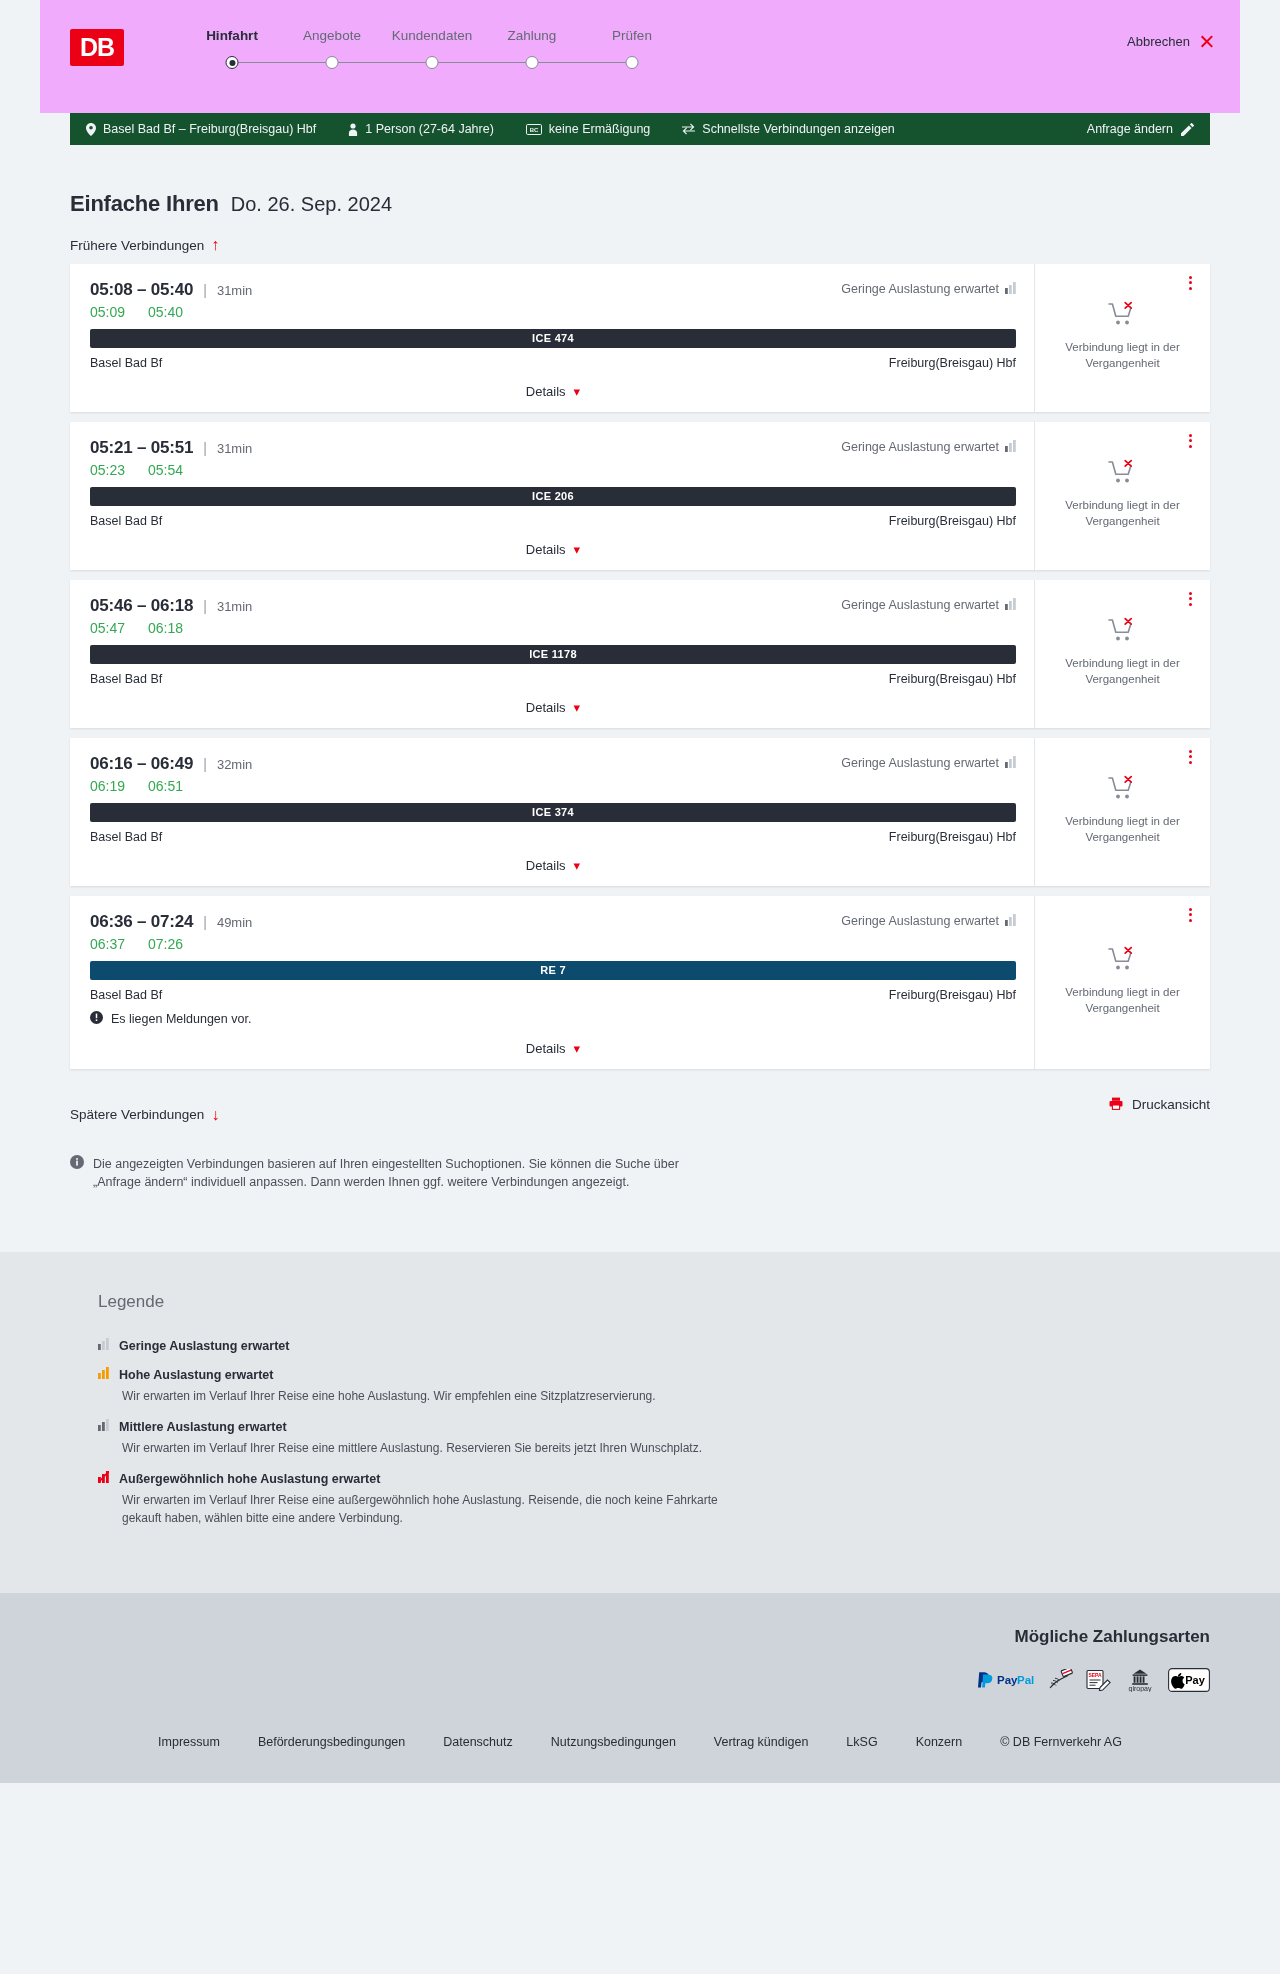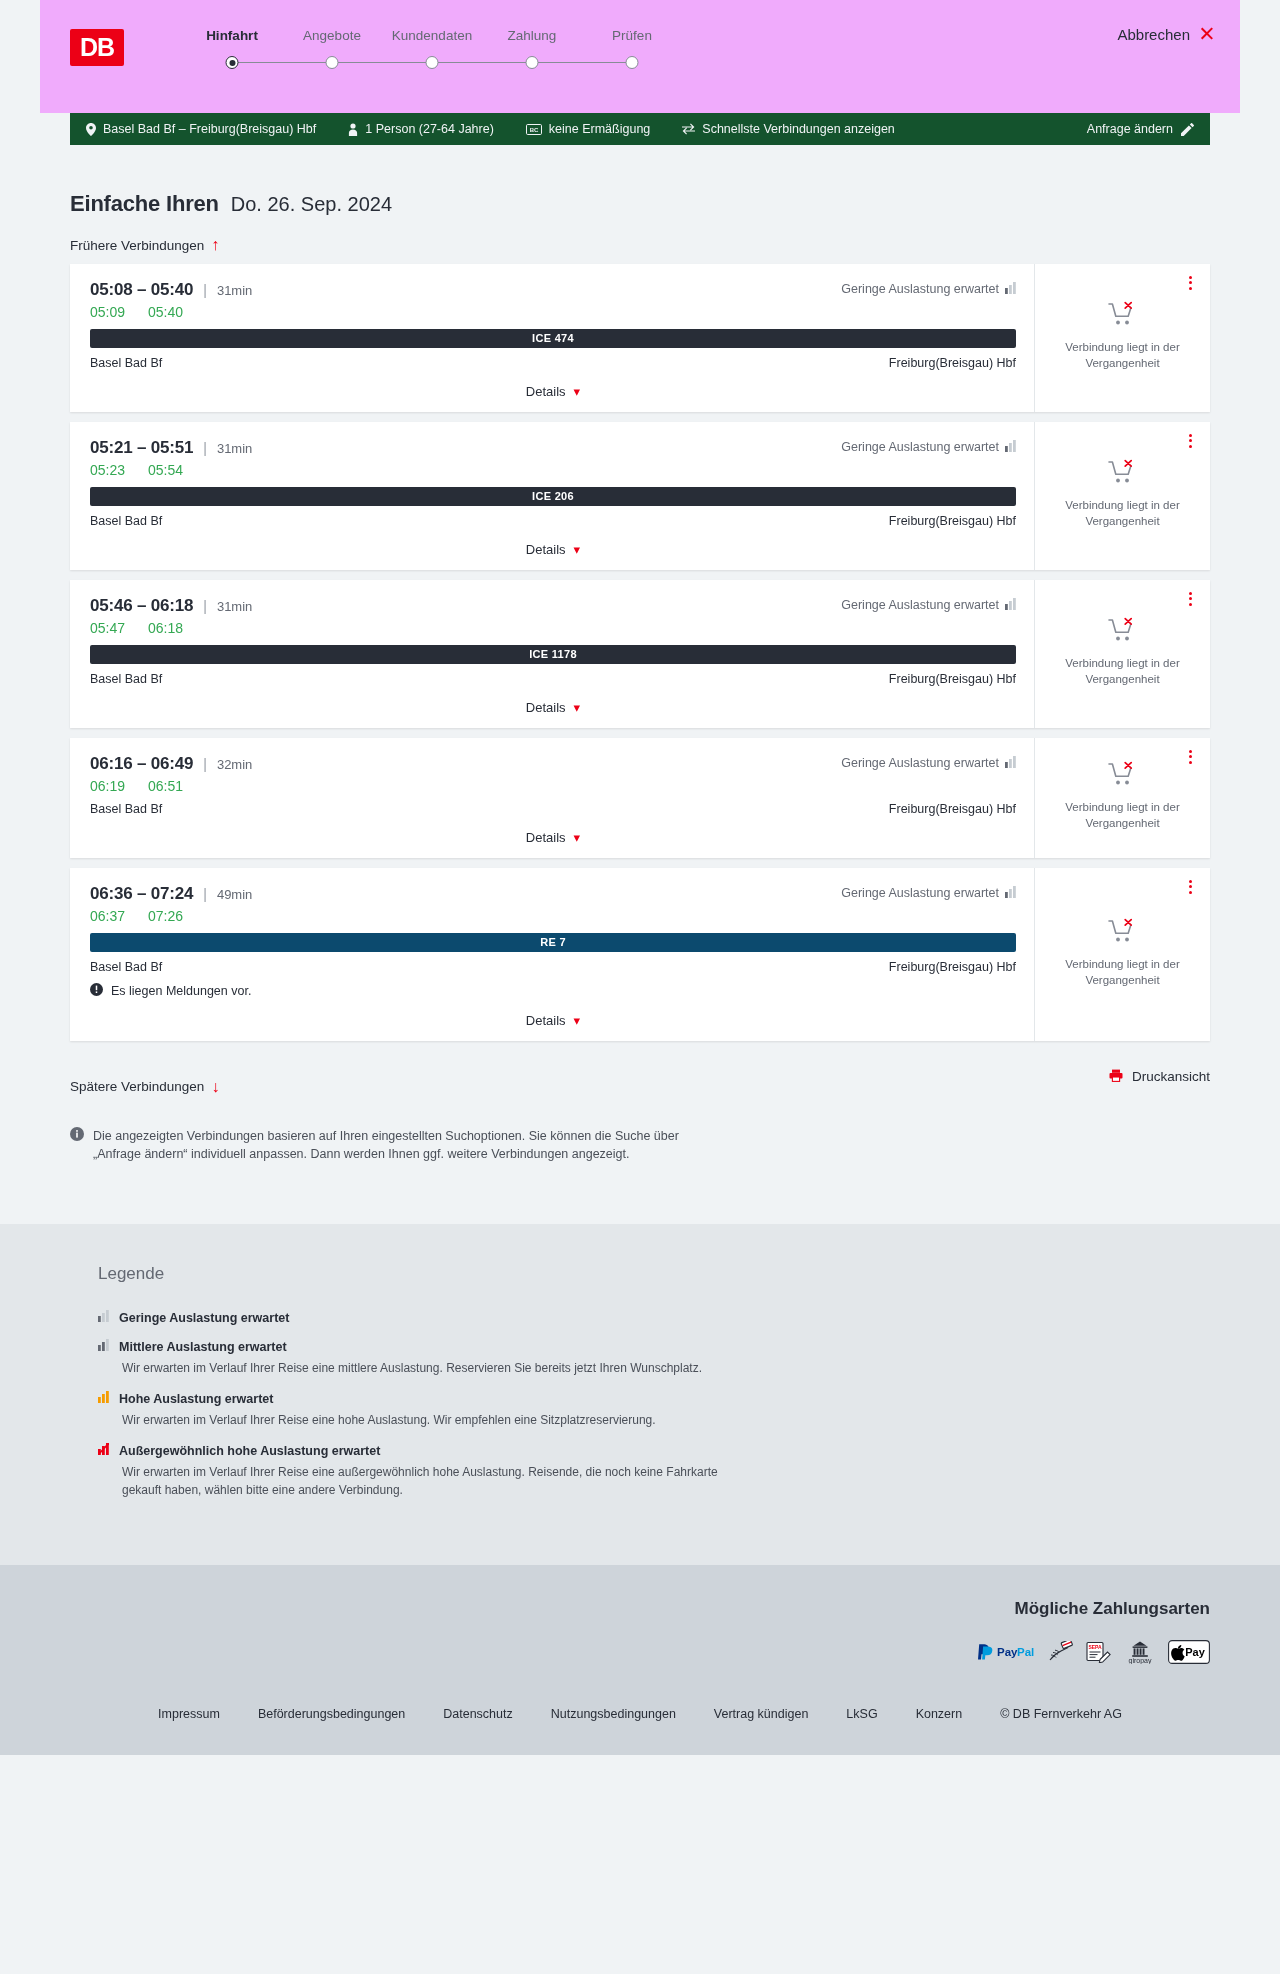--- a/index.html
+++ b/index.html
@@ -80,25 +80,25 @@
     top: 6px;
     left: 50%;
     width: 100%;
     z-index: 1;
   }
   .step:last-child .step-line { display: none; }
 
   .cancel-btn {
     position: absolute;
     right: 26px;
-    top: 26px;
+    top: 34px;
     display: flex;
     align-items: flex-start;
     gap: 9px;
-    font-size: 15px;
+    font-size: 13px;
     color: #282d37;
     cursor: pointer;
   }
   .x-icon {
     width: 15px; height: 15px;
     position: relative;
     display: inline-block;
   }
   .x-icon::before, .x-icon::after {
     content: "";
@@ -634,20 +634,21 @@
         <span><svg width="11" height="12" viewBox="0 0 11 12">
                 <rect x="0" y="6" width="2.8" height="6" fill="#646973"></rect>
                 <rect x="4" y="3" width="2.8" height="9" fill="#c6ccd2"></rect>
                 <rect x="8" y="0" width="2.8" height="12" fill="#c6ccd2"></rect>
               </svg></span>
       </div>
       <div class="rt-row">
         <span>06:19</span>
         <span>06:51</span>
       </div>
+      <div class="train-bar train-ice">ICE 374</div>
       <div class="stations">
         <span>Basel Bad Bf</span>
         <span>Freiburg(Breisgau) Hbf</span>
       </div>
 
       <div class="details-row">
         <span class="details-link">
           <span>Details</span>
           <span class="chev">▾</span>
         </span>
@@ -766,38 +767,38 @@
                 <rect x="4" y="3" width="2.8" height="9" fill="#c6ccd2"></rect>
                 <rect x="8" y="0" width="2.8" height="12" fill="#c6ccd2"></rect>
               </svg></span>
       <span>Geringe Auslastung erwartet</span>
     </div>
 
   </div>
         <div class="leg-item">
     <div class="leg-head">
       <span><svg width="11" height="12" viewBox="0 0 11 12">
+                <rect x="0" y="6" width="2.8" height="6" fill="#f59c00"></rect>
+                <rect x="4" y="3" width="2.8" height="9" fill="#f59c00"></rect>
+                <rect x="8" y="0" width="2.8" height="12" fill="#f59c00"></rect>
+              </svg></span>
+      <span>Hohe Auslastung erwartet</span>
+    </div>
+    <div class="leg-desc">Wir erwarten im Verlauf Ihrer Reise eine hohe Auslastung. Wir empfehlen eine Sitzplatzreservierung.</div>
+  </div>
+        <div class="leg-item">
+    <div class="leg-head">
+      <span><svg width="11" height="12" viewBox="0 0 11 12">
                 <rect x="0" y="6" width="2.8" height="6" fill="#646973"></rect>
                 <rect x="4" y="3" width="2.8" height="9" fill="#646973"></rect>
                 <rect x="8" y="0" width="2.8" height="12" fill="#c6ccd2"></rect>
               </svg></span>
       <span>Mittlere Auslastung erwartet</span>
     </div>
     <div class="leg-desc">Wir erwarten im Verlauf Ihrer Reise eine mittlere Auslastung. Reservieren Sie bereits jetzt Ihren Wunschplatz.</div>
-  </div>
-        <div class="leg-item">
-    <div class="leg-head">
-      <span><svg width="11" height="12" viewBox="0 0 11 12">
-                <rect x="0" y="6" width="2.8" height="6" fill="#f59c00"></rect>
-                <rect x="4" y="3" width="2.8" height="9" fill="#f59c00"></rect>
-                <rect x="8" y="0" width="2.8" height="12" fill="#f59c00"></rect>
-              </svg></span>
-      <span>Hohe Auslastung erwartet</span>
-    </div>
-    <div class="leg-desc">Wir erwarten im Verlauf Ihrer Reise eine hohe Auslastung. Wir empfehlen eine Sitzplatzreservierung.</div>
   </div>
         <div class="leg-item">
     <div class="leg-head">
       <span><svg width="11" height="12" viewBox="0 0 11 12">
                 <rect x="0" y="6" width="2.8" height="6" fill="#ec0016"></rect>
                 <rect x="4" y="3" width="2.8" height="9" fill="#ec0016"></rect>
                 <rect x="8" y="0" width="2.8" height="12" fill="#ec0016"></rect>
                 <path d="M0 12L11 0" stroke="#ec0016" stroke-width="1.6"></path>
               </svg></span>
       <span>Außergewöhnlich hohe Auslastung erwartet</span>

